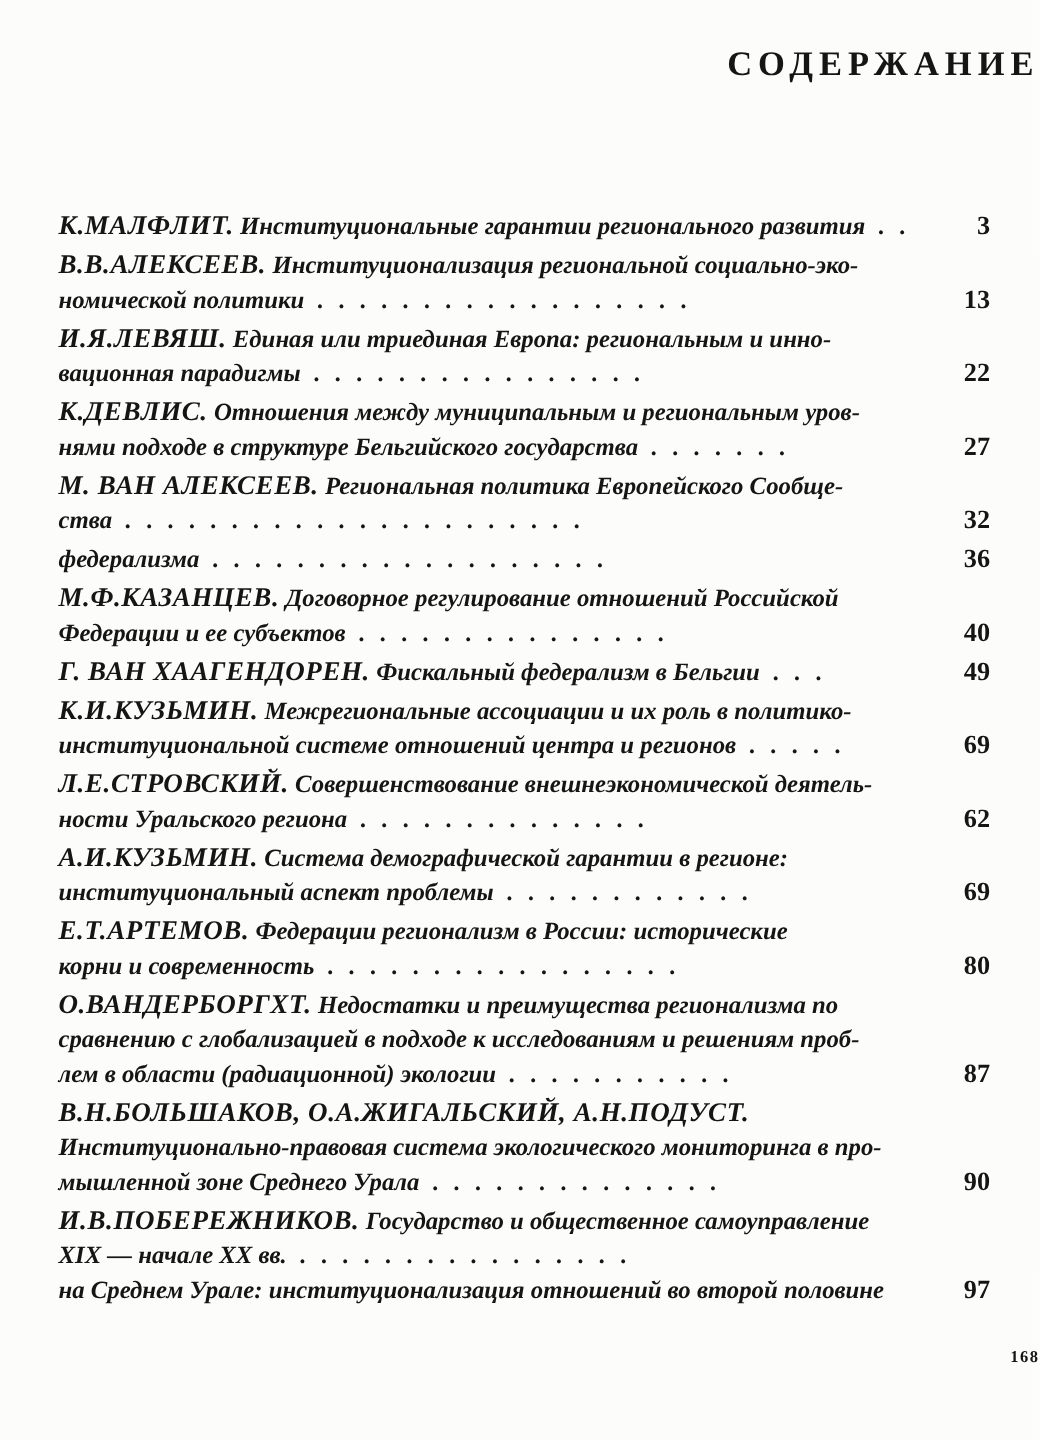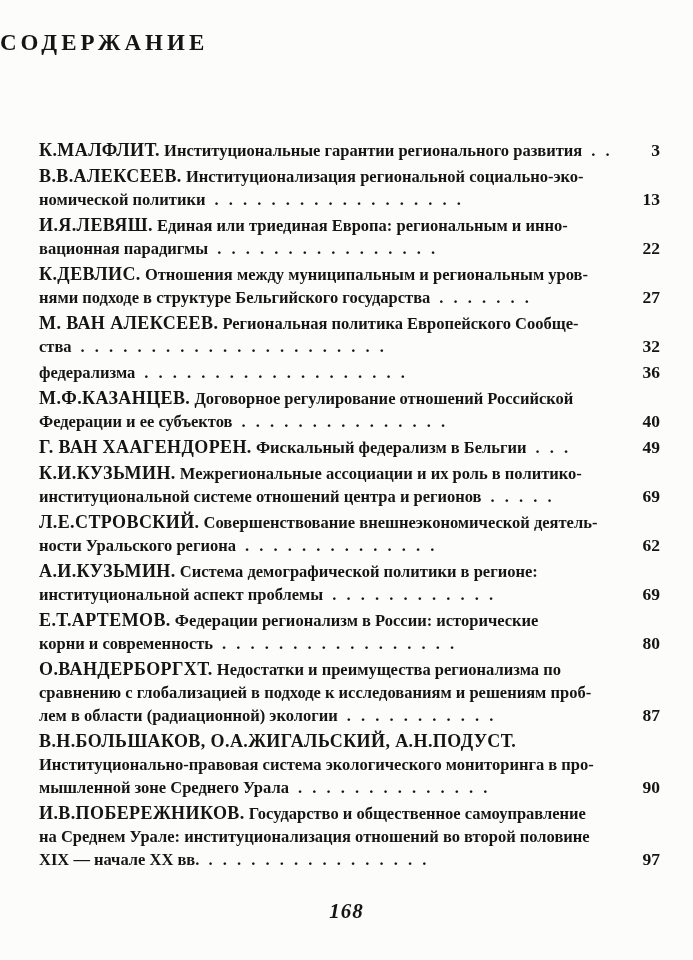--- a/index.html
+++ b/index.html
@@ -7,54 +7,55 @@
     position:relative;
     width:693px; height:960px;
     background:#fcfcfa;
     color:#151515;
     font-family:"Liberation Serif", serif;
     overflow:hidden;
     box-sizing:border-box;
   }
   .doc-title {
     position:absolute; top:30px; left:0; width:100%;
-    text-align:left;
+    text-align:right;
     font-size:23px; font-weight:bold; letter-spacing:4px;
   }
   .entries {
     position:absolute; top:139px; left:39px; width:621px;
   }
   .entry {
     position:relative;
     padding-right:78px;
     margin-bottom:3px;
   }
   .line {
     font-size:16.5px; font-weight:bold;
     line-height:23px;
     white-space:nowrap;
+    font-style:italic;
   }
   .author {
     font-size:18px; font-weight:bold; letter-spacing:0.4px;
   }
   .leader {
     margin-left:9px;
     word-spacing:4px;
     letter-spacing:1px;
   }
   .pagenum {
     position:absolute; right:0; bottom:0;
     width:50px; text-align:right;
     font-size:17.5px; font-weight:bold;
     line-height:23px;
   }
   .footer-num {
     position:absolute; top:899px; left:0; width:100%;
-    text-align:center;
-    font-size:21px; font-weight:bold; letter-spacing:1px;font-style:italic;
+    text-align:right;
+    font-size:11px; font-weight:bold; letter-spacing:1px;
   }
 </style>
 </head>
 <body>
 
 <div class="page">
   <div class="doc-title">СОДЕРЖАНИЕ</div>
   <div class="entries">
       <div class="entry">
         <div class="line"><span class="author">К.МАЛФЛИТ.</span><span> Институциональные гарантии регионального развития</span><span class="leader">. .</span></div>
@@ -97,22 +98,22 @@
         <div class="line"><span class="author">К.И.КУЗЬМИН.</span><span> Межрегиональные ассоциации и их роль в политико-</span></div>
         <div class="line"><span>институциональной системе отношений центра и регионов</span><span class="leader">. . . . .</span></div>
         <span class="pagenum">69</span>
       </div>
       <div class="entry">
         <div class="line"><span class="author">Л.Е.СТРОВСКИЙ.</span><span> Совершенствование внешнеэкономической деятель-</span></div>
         <div class="line"><span>ности Уральского региона</span><span class="leader">. . . . . . . . . . . . . .</span></div>
         <span class="pagenum">62</span>
       </div>
       <div class="entry">
-        <div class="line"><span class="author">А.И.КУЗЬМИН.</span><span> Система демографической политики в регионе:</span></div>
-        <div class="line"><span>институциональной аспект проблемы</span><span class="leader">. . . . . . . . . . . .</span></div>
+        <div class="line"><span class="author">А.И.КУЗЬМИН.</span><span> Система демографической гарантии в регионе:</span></div>
+        <div class="line"><span>институциональный аспект проблемы</span><span class="leader">. . . . . . . . . . . .</span></div>
         <span class="pagenum">69</span>
       </div>
       <div class="entry">
         <div class="line"><span class="author">Е.Т.АРТЕМОВ.</span><span> Федерации регионализм в России: исторические</span></div>
         <div class="line"><span>корни и современность</span><span class="leader">. . . . . . . . . . . . . . . . .</span></div>
         <span class="pagenum">80</span>
       </div>
       <div class="entry">
         <div class="line"><span class="author">О.ВАНДЕРБОРГХТ.</span><span> Недостатки и преимущества регионализма по</span></div>
         <div class="line"><span>сравнению с глобализацией в подходе к исследованиям и решениям проб-</span></div>
@@ -120,19 +121,19 @@
         <span class="pagenum">87</span>
       </div>
       <div class="entry">
         <div class="line"><span class="author">В.Н.БОЛЬШАКОВ, О.А.ЖИГАЛЬСКИЙ, А.Н.ПОДУСТ.</span></div>
         <div class="line"><span>Институционально-правовая система экологического мониторинга в про-</span></div>
         <div class="line"><span>мышленной зоне Среднего Урала</span><span class="leader">. . . . . . . . . . . . . .</span></div>
         <span class="pagenum">90</span>
       </div>
       <div class="entry">
         <div class="line"><span class="author">И.В.ПОБЕРЕЖНИКОВ.</span><span> Государство и общественное самоуправление</span></div>
+        <div class="line"><span>XIX — начале XX вв.</span><span class="leader">. . . . . . . . . . . . . . . .</span></div>
         <div class="line"><span>на Среднем Урале: институционализация отношений во второй половине</span></div>
-        <div class="line"><span>XIX — начале XX вв.</span><span class="leader">. . . . . . . . . . . . . . . .</span></div>
         <span class="pagenum">97</span>
       </div>
     </div>
   <div class="footer-num">168</div>
 </div>
 
 </body></html>

